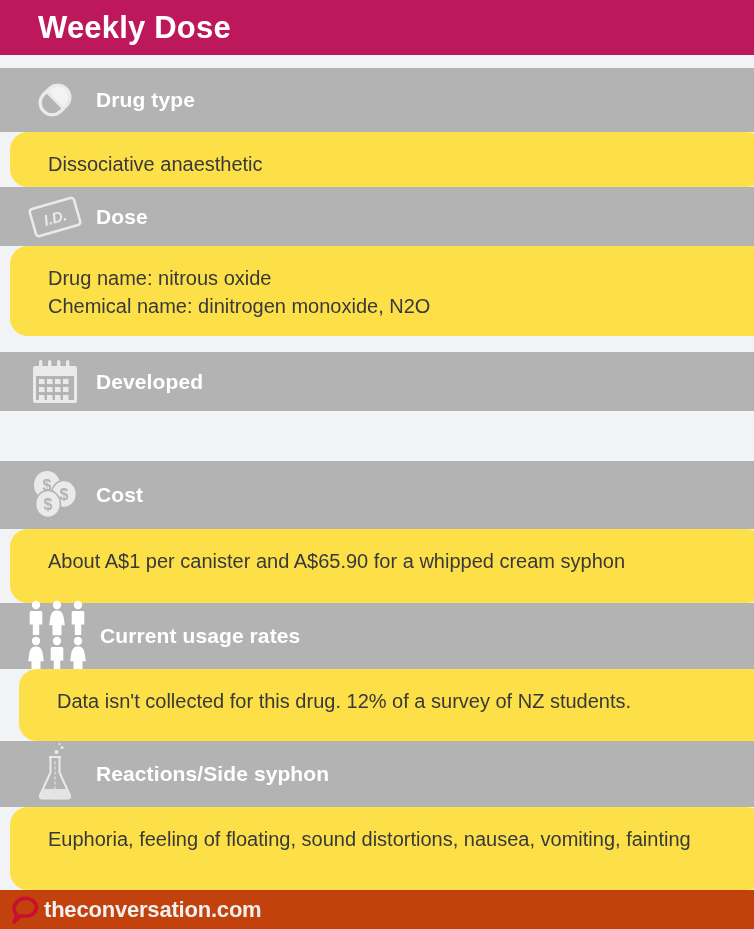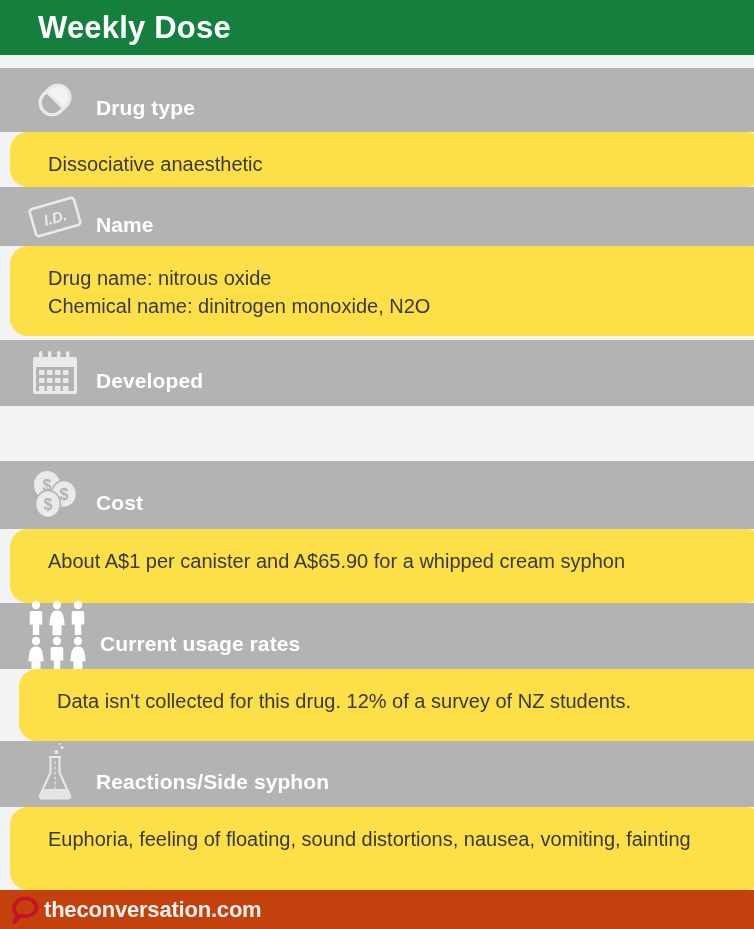--- a/index.html
+++ b/index.html
@@ -17,21 +17,21 @@
     background: #f2f3f5;
     overflow: hidden;
   }
 
   
   .masthead {
     position: absolute;
     left: 0; top: 0;
     width: 754px;
     height: 55px;
-    background: #15803d;
+    background: #be185d;
   }
   .masthead-title {
     position: absolute;
     left: 38px;
     top: 50%;
     transform: translateY(-50%);
     font-size: 31px;
     font-weight: bold;
     color: #ffffff;
     letter-spacing: 0.2px;
@@ -63,21 +63,20 @@
   .band-label {
     position: absolute;
     left: 96px;
     top: 50%;
     transform: translateY(-50%);
     font-size: 21px;
     font-weight: bold;
     color: #ffffff;
     white-space: nowrap;
     letter-spacing: 0.1px;
-    margin-top: 8px;
   }
 
   
   .pane {
     position: absolute;
     left: 10px;
     width: 754px;
     background: #fde047;
     border-radius: 18px;
   }
@@ -151,28 +150,28 @@
 
   <div class="band" style="top:187px; height:59px;">
     <span class="band-icon">
       <svg width="58" height="48" viewBox="0 0 58 48">
         <g transform="rotate(-16 29 24)">
           <rect x="6" y="10" width="46" height="28" rx="3" ry="3" fill="none" stroke="#e9eaec" stroke-width="2.6"></rect>
           <text x="29" y="30" text-anchor="middle" font-family="Liberation Sans, sans-serif" font-size="15" font-weight="bold" font-style="italic" fill="#e9eaec">I.D.</text>
         </g>
       </svg>
     </span>
-    <span class="band-label">Name</span>
+    <span class="band-label">Dose</span>
   </div>
   <div class="pane" style="top:246px; height:90px;padding-left:12px;">
     <div class="pane-text">Drug name: nitrous oxide
 Chemical name: dinitrogen monoxide, N2O</div>
   </div>
 
-  <div class="band" style="top:340px; height:66px;">
+  <div class="band" style="top:352px; height:59px;">
     <span class="band-icon">
       <svg width="48" height="50" viewBox="0 0 48 50">
         <g fill="#e9eaec">
           <rect x="8" y="3" width="3.4" height="9" rx="1.7"></rect>
           <rect x="17" y="3" width="3.4" height="9" rx="1.7"></rect>
           <rect x="26" y="3" width="3.4" height="9" rx="1.7"></rect>
           <rect x="35" y="3" width="3.4" height="9" rx="1.7"></rect>
           <path d="M4 9 h40 a2 2 0 0 1 2 2 v33 a2 2 0 0 1 -2 2 h-40 a2 2 0 0 1 -2 -2 v-33 a2 2 0 0 1 2 -2 z"></path>
         </g>
         <rect x="5" y="19" width="38" height="24" fill="#b3b3b3"></rect>

